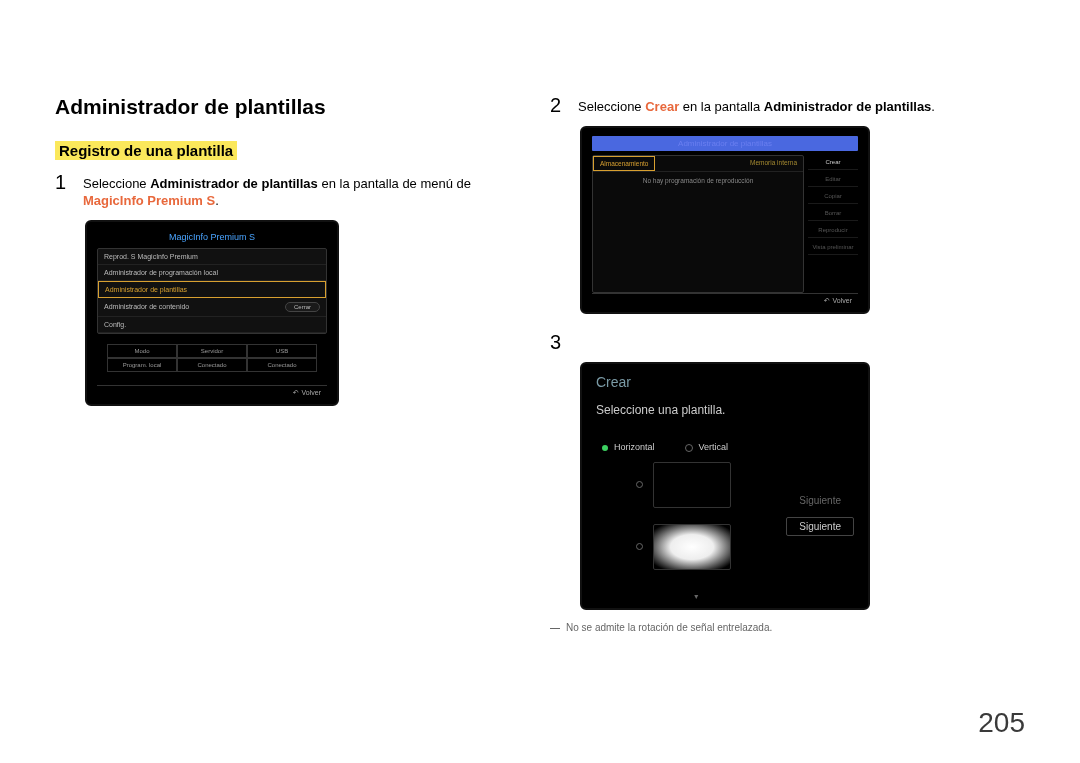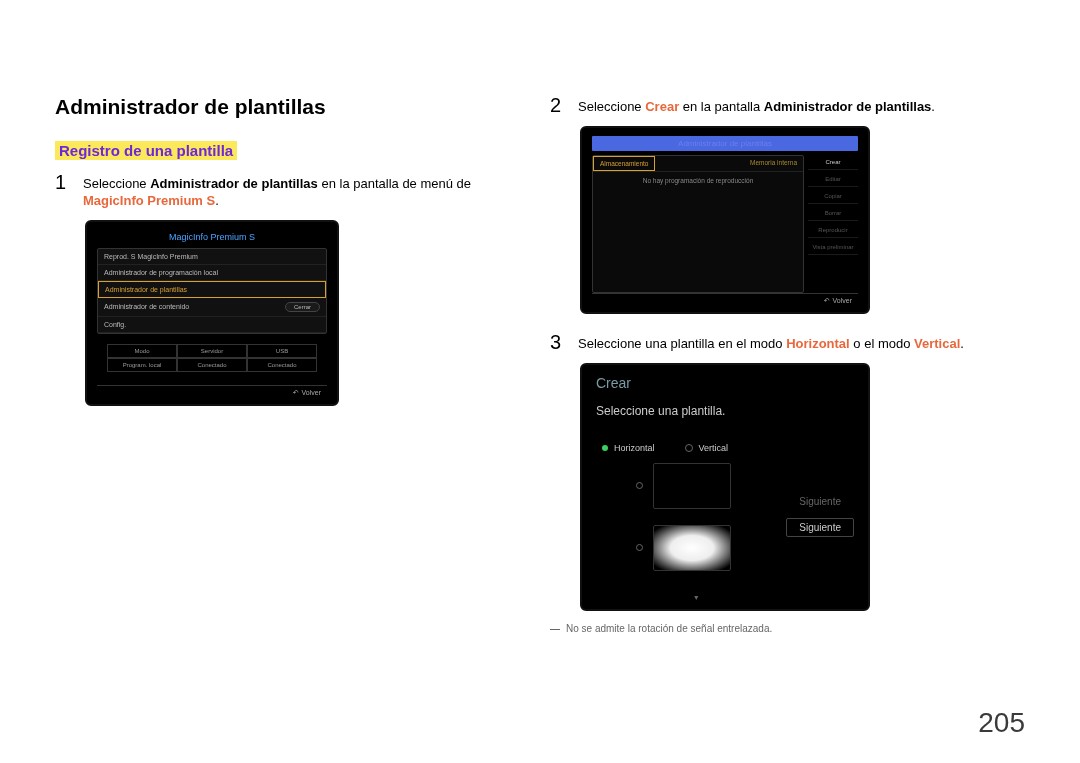--- a/index.html
+++ b/index.html
@@ -19,21 +19,21 @@
   .col-left { width: 475px; }
   .col-right { width: 475px; }
   h1 {
     font-size: 21px;
     font-weight: bold;
     margin-bottom: 22px;
   }
   h2.highlight {
     display: inline-block;
     background: #fbe85b;
-    color: #6d28d9;
+    color: #000000;
     font-size: 15px;
     font-weight: bold;
     padding: 1px 4px;
     margin-bottom: 12px;
   }
   .step {
     display: flex;
     align-items: flex-start;
     gap: 14px;
     margin-bottom: 10px;
@@ -351,23 +351,20 @@
           <div class="mock2-sidebtn">Vista preliminar</div>
         </div>
       </div>
       <div class="mock1-footer">
         <span class="back-icon"></span><span>Volver</span>
       </div>
     </div>
 
     <div class="step" style="margin-top:18px">
       <div class="step-num">3</div>
-      <div class="step-text">
-        <span>Seleccione una plantilla en el modo </span><span class="hl-orange">Horizontal</span><span> o el modo </span><span class="hl-orange">Vertical</span><span>.</span>
-      </div>
     </div>
 
     <div class="mock mock3">
       <div class="mock3-header">Crear</div>
       <div class="mock3-accent"></div>
       <div class="mock3-sub">Seleccione una plantilla.</div>
       <div class="mock3-opts">
         <div class="mock3-opt sel">Horizontal</div>
         <div class="mock3-opt unsel">Vertical</div>
       </div>

